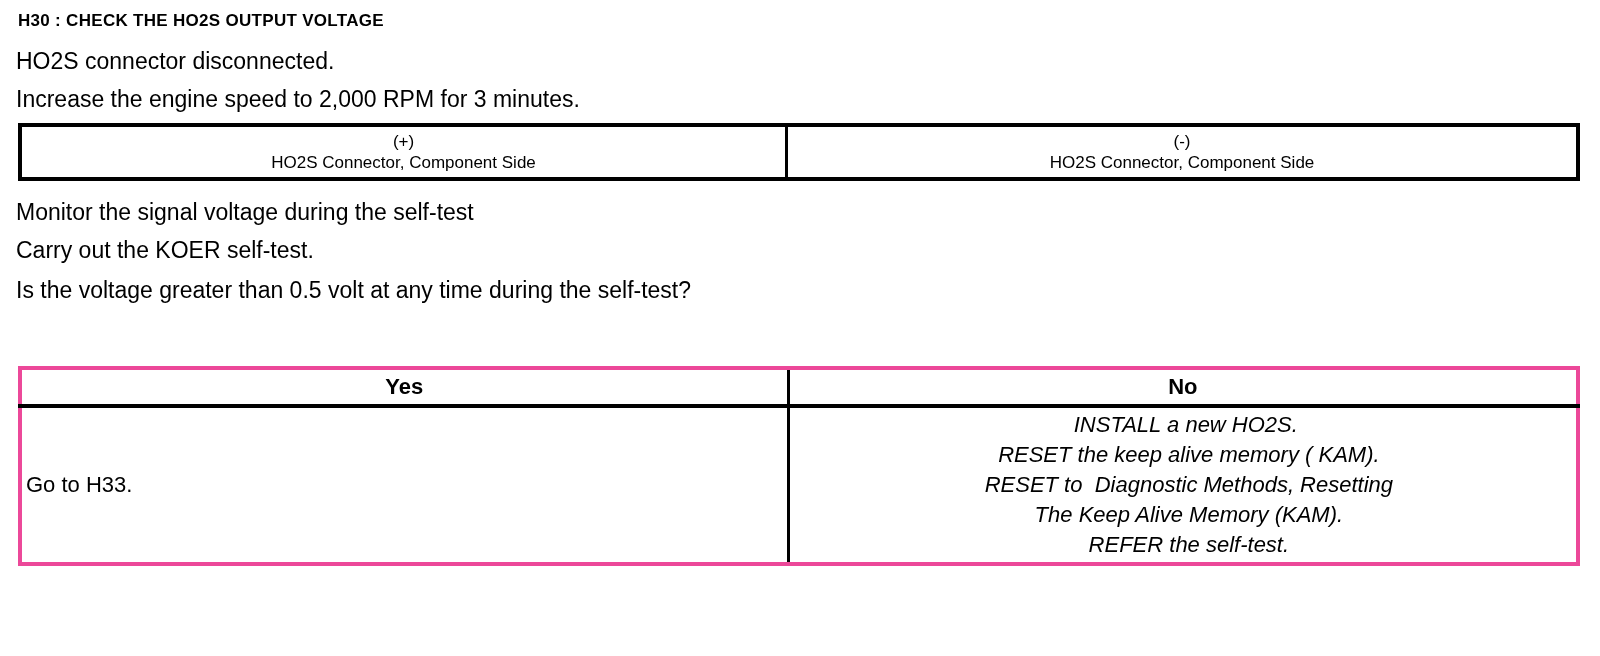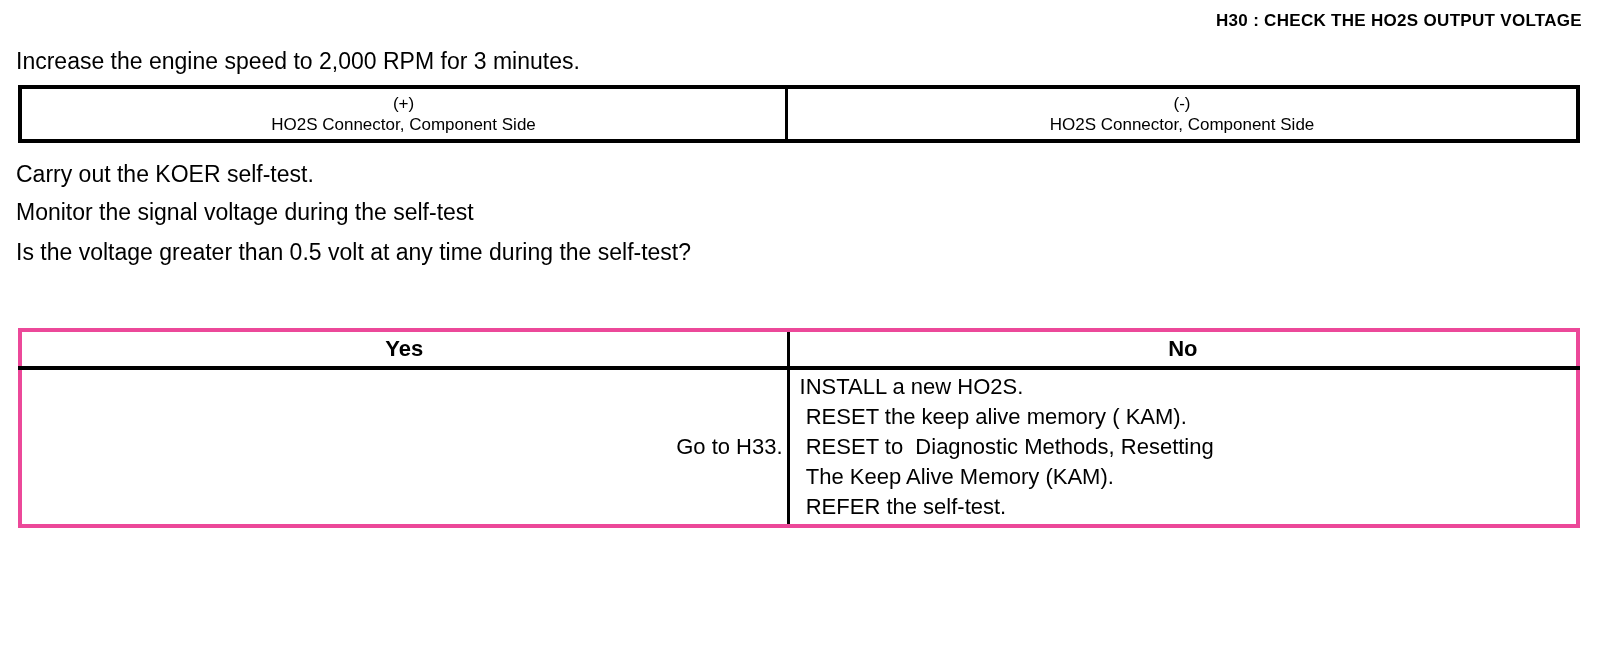--- a/index.html
+++ b/index.html
@@ -18,21 +18,20 @@
   }
   .content {
     padding: 7px 18px 0 16px;
   }
   .doc-title {
     font-size: 17px;
     font-weight: bold;
     letter-spacing: 0.3px;
     line-height: 22px;
     margin: 3px 0 15px 2px;
-    text-align: right;
   }
   .para {
     font-size: 23px;
     line-height: 28px;
     margin: 0 0 10px 0;
   }
   .para.measure {
     margin-top: 22px;
     margin-bottom: 18px;
   }
@@ -73,43 +72,45 @@
     font-size: 22px;
     padding: 2px 4px;
   }
   .decision-table tr.hdr td {
     font-weight: bold;
     text-align: center;
     height: 30px;
     border-bottom-width: 4px;
   }
   .decision-table td.yes-cell {
-    text-align: right;
+    text-align: left;
     vertical-align: middle;
     height: 150px;
   }
   .decision-table td.no-cell {
-    text-align: left;
+    text-align: center;
     vertical-align: top;
     padding-left: 10px;
+    font-style: italic;
   }
   .no-line {
     white-space: pre-wrap;
     font-size: 22px;
     line-height: 30px;
   }
 </style>
 </head>
 <body>
 
 <div class="page">
   <div class="content">
 
     <div class="doc-title">H30 : CHECK THE HO2S OUTPUT VOLTAGE</div>
 
+    <div class="para">HO2S connector disconnected.</div>
 
     <div class="para">Increase the engine speed to 2,000 RPM for 3 minutes.</div>
 
 
     <table class="meas-table">
       <colgroup>
           <col class="c-left">
           <col class="c-right">
         </colgroup>
       <tbody>
@@ -119,23 +120,23 @@
             <div>HO2S Connector, Component Side</div>
           </td>
           <td>
             <div>(-)</div>
             <div>HO2S Connector, Component Side</div>
           </td>
         </tr>
       </tbody>
     </table>
 
+    <div class="para">Monitor the signal voltage during the self-test</div>
+
     <div class="para">Carry out the KOER self-test.</div>
-
-    <div class="para">Monitor the signal voltage during the self-test</div>
 
     <div class="para question">Is the voltage greater than 0.5 volt at any time during the self-test?</div>
 
     <div class="gap-before-decision"></div>
 
     <table class="decision-table">
       <colgroup>
           <col class="c-left">
           <col class="c-right">
         </colgroup>

